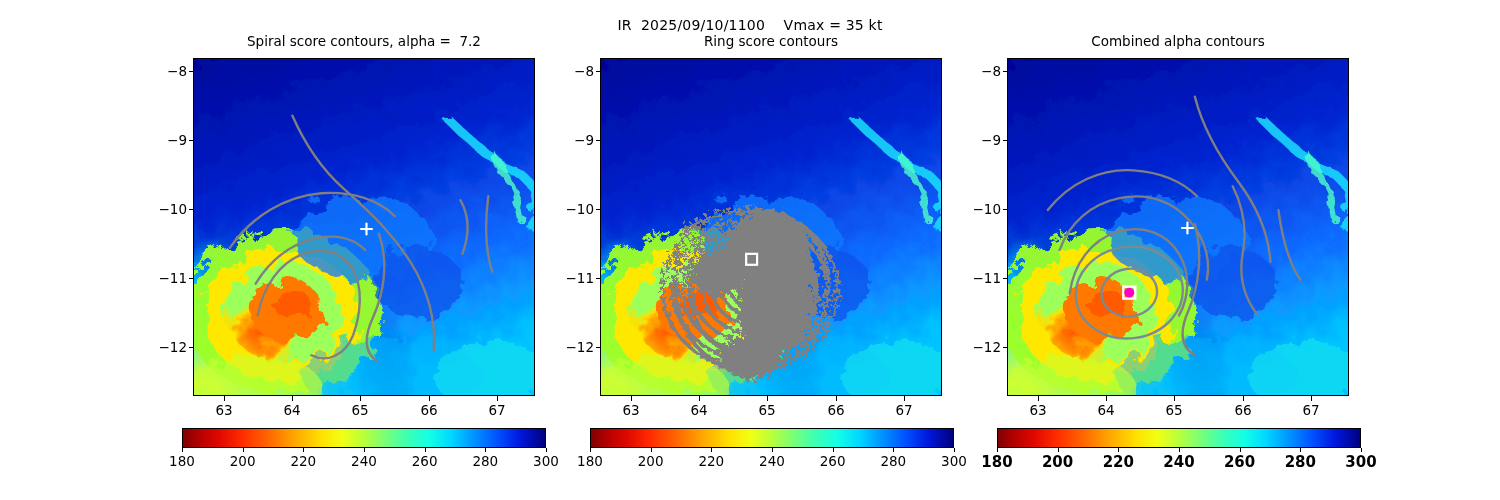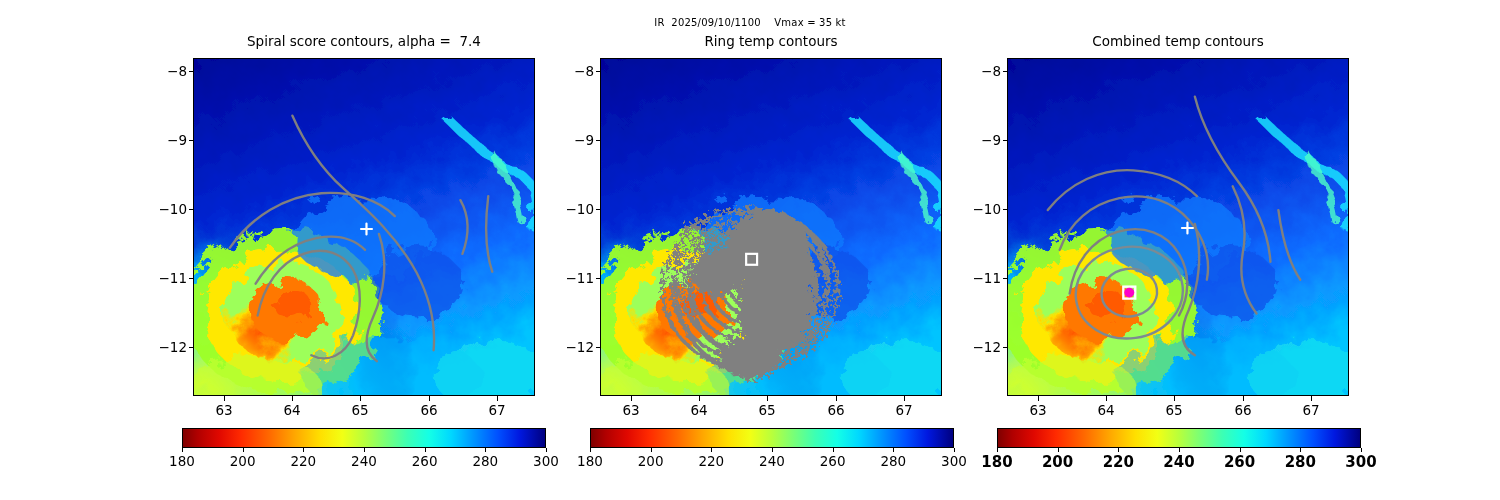--- a/index.html
+++ b/index.html
@@ -1,21 +1,21 @@
 <!DOCTYPE html>
 <html><head>
 <meta charset="utf-8">
 <style>
   html,body{margin:0;padding:0;background:#ffffff;}
   body{width:1500px;height:500px;overflow:hidden;
        font-family:"DejaVu Sans","Liberation Sans",sans-serif;color:#000;}
   .figure{position:relative;width:1500px;height:500px;background:#fff;}
 
   .suptitle{position:absolute;left:0;top:17px;width:1500px;text-align:center;
-            font-size:10px;letter-spacing:.2px;white-space:pre;}
+            font-size:14px;letter-spacing:.2px;white-space:pre;}
 
   .panel{position:absolute;top:58px;width:342px;height:338px;}
   .panel .title{position:absolute;left:-60px;top:-25px;width:462px;text-align:center;
                 font-size:13.5px;white-space:pre;}
   .axes{position:absolute;left:0;top:0;width:342px;height:338px;
         border:1.1px solid #000;box-sizing:border-box;overflow:hidden;background:#0010a8;}
   .sat{position:absolute;left:0;top:0;width:100%;height:100%;}
 
   
   .tick{position:absolute;background:#000;}
@@ -46,21 +46,21 @@
   .ov{position:absolute;left:0;top:0;width:342px;height:338px;overflow:visible;}
 </style>
 </head>
 <body>
 
 <div class="figure">
 
   <div class="suptitle">IR  2025/09/10/1100    Vmax = 35 kt</div>
 
   <div class="panel" id="p1" style="left:193px;">
-    <div class="title">Spiral score contours, alpha =  7.4</div>
+    <div class="title">Spiral score contours, alpha =  7.2</div>
     <div class="axes">
       <svg class="sat" viewBox="0 0 342 338" preserveAspectRatio="none">
         <defs>
           <filter id="grain1" x="0" y="0" width="100%" height="100%">
             <feTurbulence type="fractalNoise" baseFrequency="0.055" numOctaves="4" seed="7"></feTurbulence>
             <feDisplacementMap in="SourceGraphic" scale="26"></feDisplacementMap>
           </filter>
           <radialGradient id="core" cx="30%" cy="72%" r="34%">
             <stop offset="0%" stop-color="#ff5500"></stop>
             <stop offset="30%" stop-color="#ff7a00"></stop>
@@ -131,21 +131,21 @@
       <div class="tick xtick" style="left:167px;"></div>
         <div class="xlab" style="left:167px;">65</div>
       <div class="tick xtick" style="left:236px;"></div>
         <div class="xlab" style="left:236px;">66</div>
       <div class="tick xtick" style="left:304px;"></div>
         <div class="xlab" style="left:304px;">67</div>
     </div>
   </div>
 
   <div class="panel" id="p2" style="left:600px;">
-    <div class="title">Ring temp contours</div>
+    <div class="title">Ring score contours</div>
     <div class="axes">
       <svg class="sat" viewBox="0 0 342 338" preserveAspectRatio="none">
         <defs>
           <filter id="grain2" x="0" y="0" width="100%" height="100%">
             <feTurbulence type="fractalNoise" baseFrequency="0.055" numOctaves="4" seed="7"></feTurbulence>
             <feDisplacementMap in="SourceGraphic" scale="26"></feDisplacementMap>
           </filter>
           <filter id="speck" x="-10%" y="-10%" width="120%" height="120%">
             <feTurbulence type="fractalNoise" baseFrequency="0.22" numOctaves="3" seed="19"></feTurbulence>
             <feDisplacementMap in="SourceGraphic" scale="16"></feDisplacementMap>
@@ -233,21 +233,21 @@
       <div class="tick xtick" style="left:167px;"></div>
         <div class="xlab" style="left:167px;">65</div>
       <div class="tick xtick" style="left:236px;"></div>
         <div class="xlab" style="left:236px;">66</div>
       <div class="tick xtick" style="left:304px;"></div>
         <div class="xlab" style="left:304px;">67</div>
     </div>
   </div>
 
   <div class="panel" id="p3" style="left:1007px;">
-    <div class="title">Combined temp contours</div>
+    <div class="title">Combined alpha contours</div>
     <div class="axes">
       <svg class="sat" viewBox="0 0 342 338" preserveAspectRatio="none">
         <defs>
           <filter id="grain3" x="0" y="0" width="100%" height="100%">
             <feTurbulence type="fractalNoise" baseFrequency="0.055" numOctaves="4" seed="7"></feTurbulence>
             <feDisplacementMap in="SourceGraphic" scale="26"></feDisplacementMap>
           </filter>
           <radialGradient id="core3" cx="30%" cy="72%" r="34%">
             <stop offset="0%" stop-color="#ff5500"></stop>
             <stop offset="30%" stop-color="#ff7a00"></stop>

